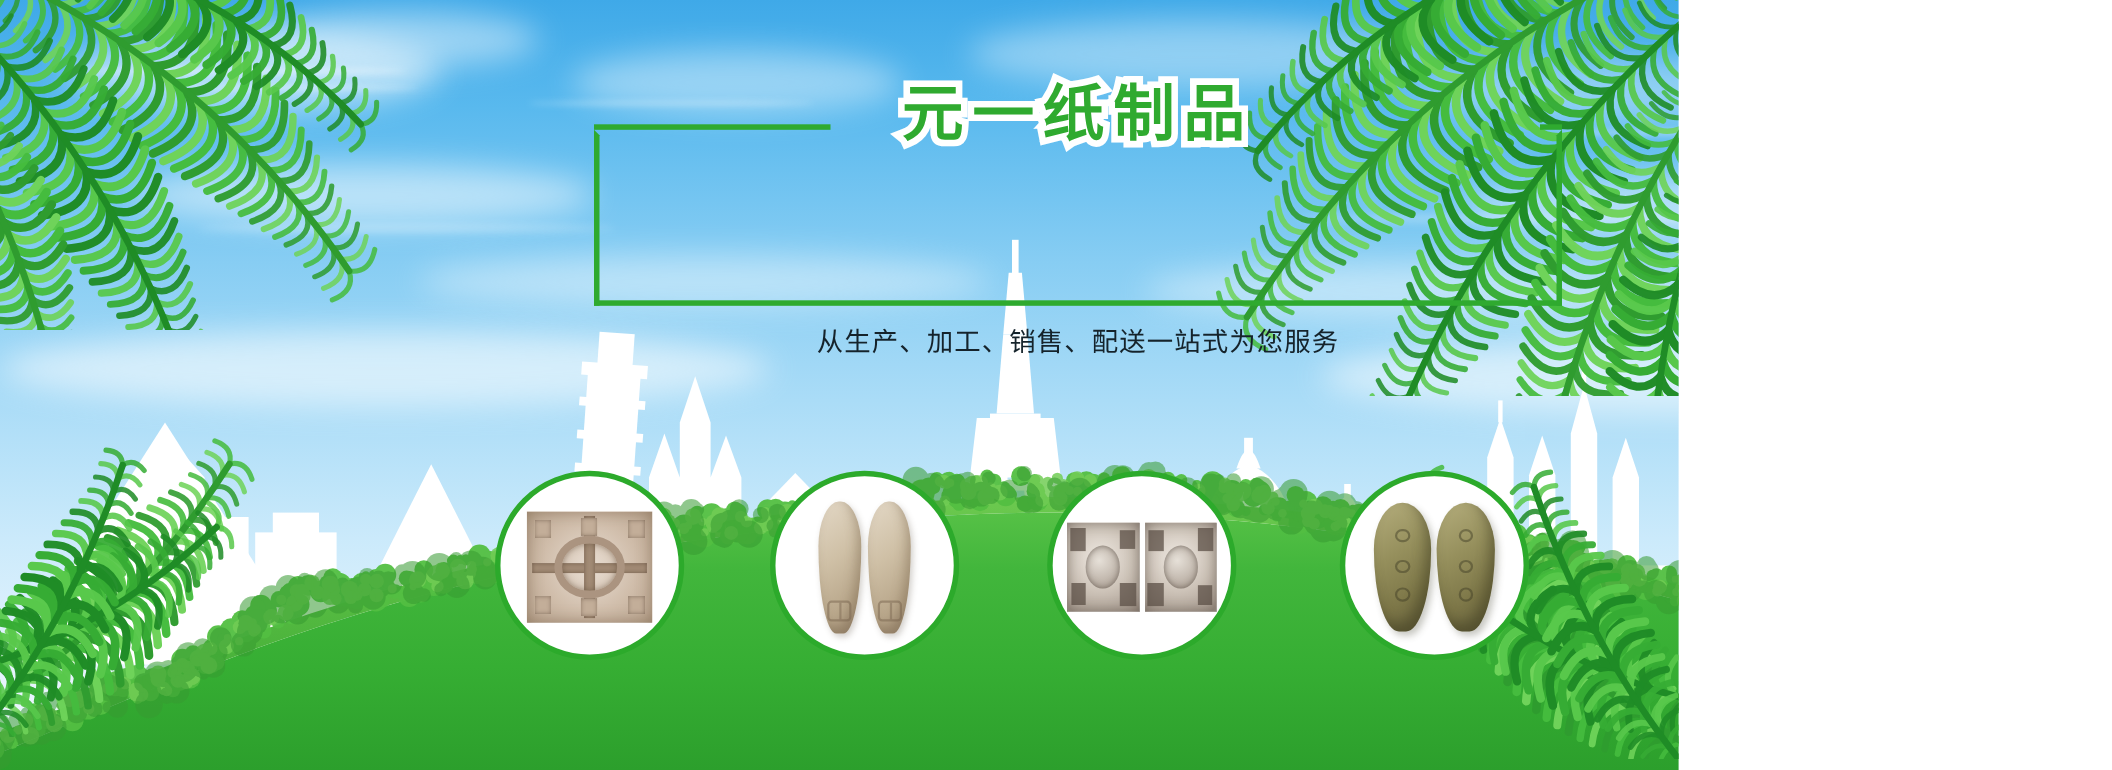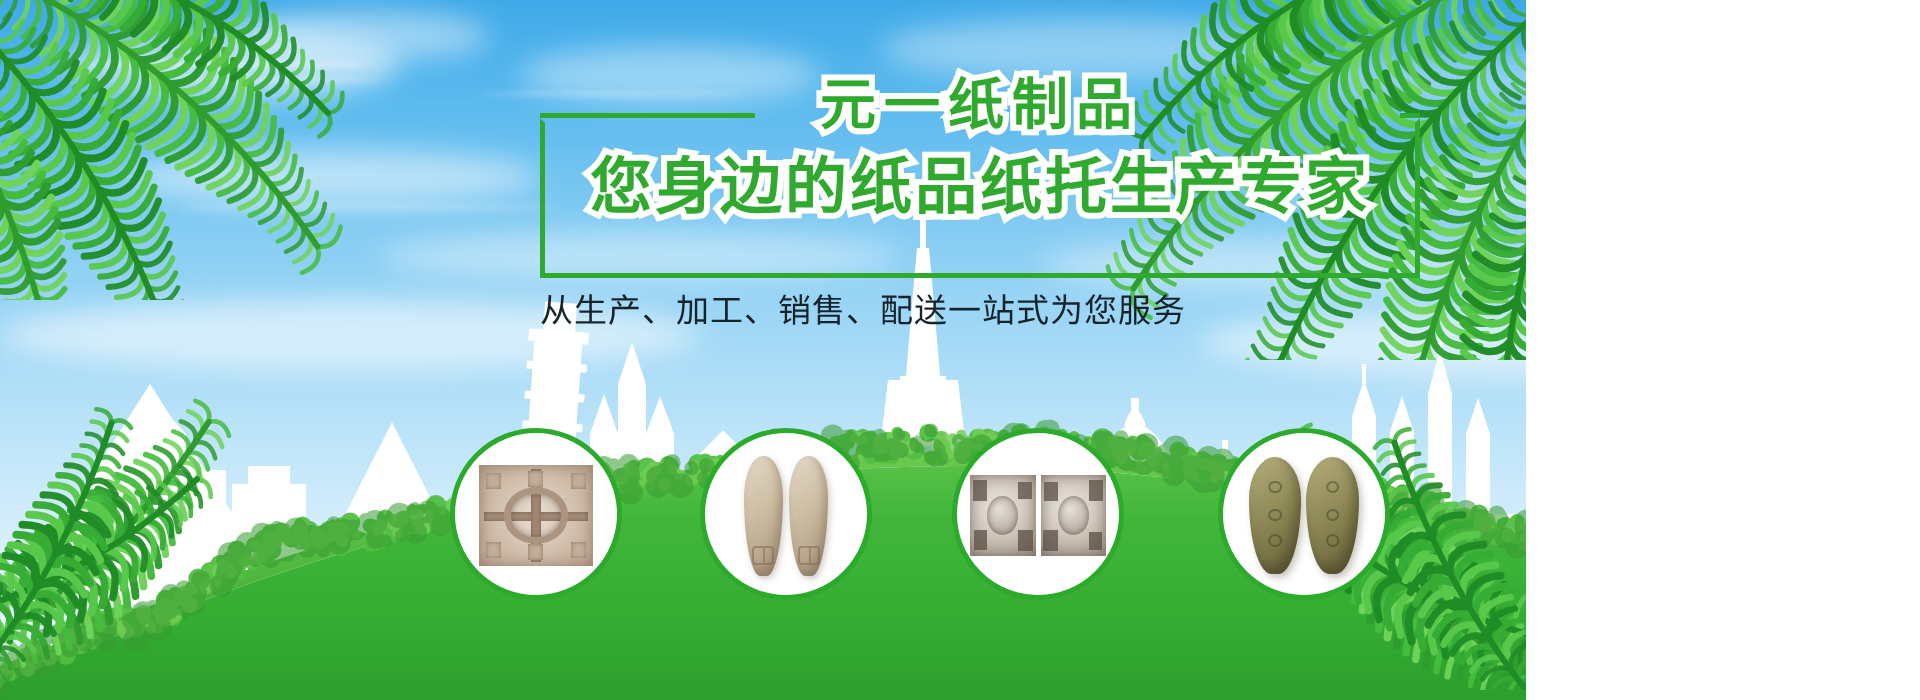--- a/index.html
+++ b/index.html
@@ -72,23 +72,23 @@
     top:34px;
     font-size:62px;
     line-height:70px;
     letter-spacing:3px;
   }
 
   #subtitle{
     position:absolute;
     left:540px; top:290px;
     width:880px;
-    text-align:left;
+    text-align:center;
     font-family:"DejaVu Sans","Liberation Sans",sans-serif;
-    font-size:33px;
+    font-size:24px;
     line-height:42px;
     color:#15232b;
     letter-spacing:1px;
     white-space:nowrap;
   }
 
   
   #circles{ position:absolute; left:0; bottom:0; width:1920px; height:320px; }
   .circle{
     position:absolute;
@@ -2777,21 +2777,20 @@
         <path d="M380.0,300.0 L372.2,289.9 L364.6,279.7 L357.2,269.4 L349.9,258.9 L342.8,248.3 L335.9,237.7 L329.1,226.9 L322.5,216.0 L316.1,204.9 L309.8,193.8 L303.8,182.6 L297.8,171.3 L292.1,159.8 L286.5,148.3 L281.2,136.7 L276.0,125.0 L270.9,113.1 L266.1,101.2 L261.4,89.2 L256.9,77.2 L252.7,65.0 L248.5,52.8" stroke="#1f8c26" stroke-width="6" fill="none" stroke-linecap="round"></path>
       </g>
   </svg>
 
   <div id="title-block">
     <div id="title-frame"></div>
     <div id="frame-top-left"></div>
     <div id="frame-top-right"></div>
 
     <div class="headline" id="headline-1">元一纸制品</div>
-    <div class="headline" id="headline-2">您身边的纸品纸托生产专家</div>
   </div>
 
   <div id="subtitle">从生产、加工、销售、配送一站式为您服务</div>
 
   <div id="circles">
 
     <div class="circle" id="circle-1">
       <div class="prod">
         <div class="tray-sq">
           <div class="xbar h"></div>

